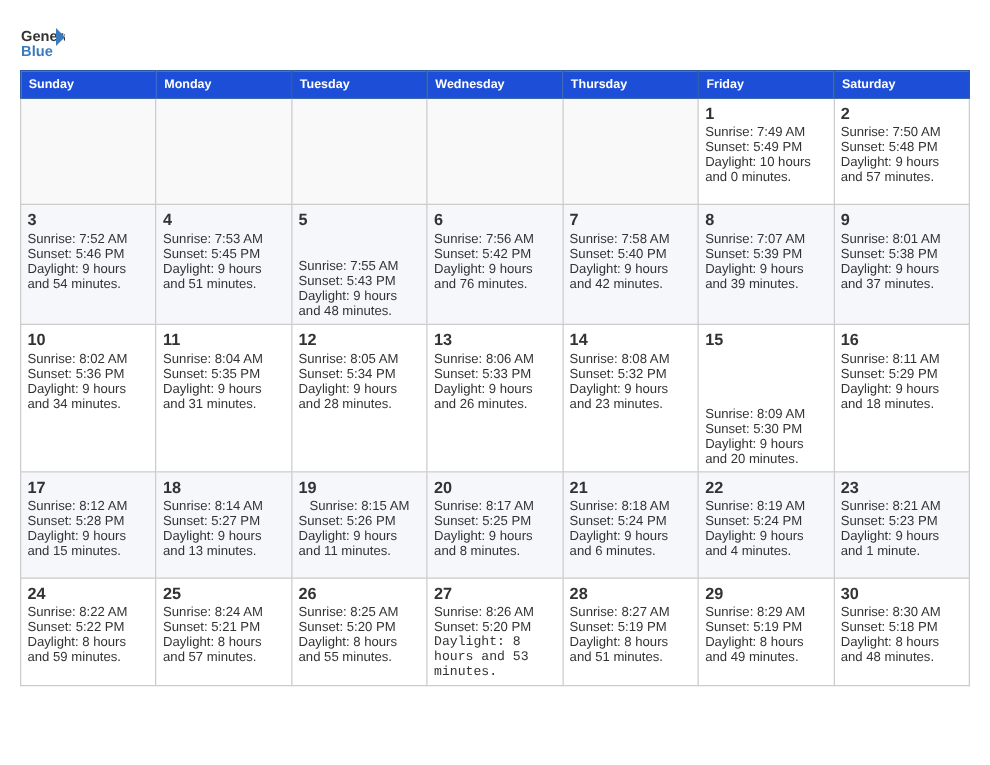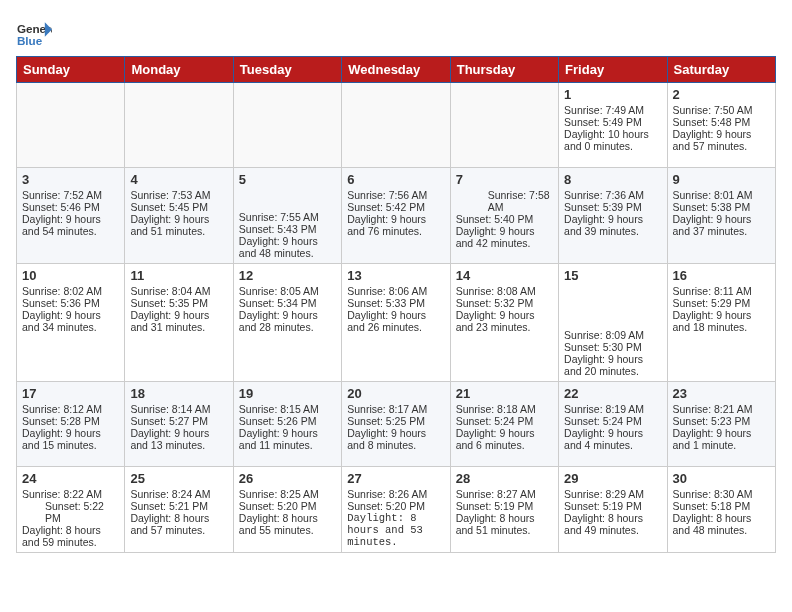--- a/index.html
+++ b/index.html
@@ -41,25 +41,25 @@
     .location {
       font-size: 16px;
       color: #555;
     }
     .calendar {
       width: 100%;
       border-collapse: collapse;
       table-layout: fixed;
     }
     .calendar thead th {
-      background-color: #b91c1c;
+      background-color: #1d4ed8;
       color: #fff;
       text-align: left;
       padding: 5px 6px;
-      font-size: 13px;
+      font-size: 10px;
       border: 1px solid #2a5a9f;
     }
     .calendar tbody td {
       border: 1px solid #ccc;
       vertical-align: top;
       padding: 4px 5px;
       font-size: 10.5px;
       color: #333;
       height: 85px;
       background: #fff;
@@ -147,27 +147,27 @@
             <span style="display: block;">Daylight: 9 hours and 48 minutes.</span>
           </td>
           <td>
             <span class="day-number">6</span>
             <span style="display: block;">Sunrise: 7:56 AM</span>
             <span style="display: block;">Sunset: 5:42 PM</span>
             <span style="display: block;">Daylight: 9 hours and 76 minutes.</span>
           </td>
           <td>
             <span class="day-number">7</span>
-            <span style="display: block; margin-left: 32px;">Sunrise: 7:58 AM</span>
+            <span style="display: block;">Sunrise: 7:58 AM</span>
             <span style="display: block;">Sunset: 5:40 PM</span>
             <span style="display: block;">Daylight: 9 hours and 42 minutes.</span>
           </td>
           <td>
             <span class="day-number">8</span>
-            <span style="display: block;">Sunrise: 7:36 AM</span>
+            <span style="display: block;">Sunrise: 7:07 AM</span>
             <span style="display: block;">Sunset: 5:39 PM</span>
             <span style="display: block;">Daylight: 9 hours and 39 minutes.</span>
           </td>
           <td>
             <span class="day-number">9</span>
             <span style="display: block;">Sunrise: 8:01 AM</span>
             <span style="display: block;">Sunset: 5:38 PM</span>
             <span style="display: block;">Daylight: 9 hours and 37 minutes.</span>
           </td>
         </tr>
@@ -223,21 +223,21 @@
             <span style="display: block;">Daylight: 9 hours and 15 minutes.</span>
           </td>
           <td>
             <span class="day-number">18</span>
             <span style="display: block;">Sunrise: 8:14 AM</span>
             <span style="display: block;">Sunset: 5:27 PM</span>
             <span style="display: block;">Daylight: 9 hours and 13 minutes.</span>
           </td>
           <td>
             <span class="day-number">19</span>
-            <span style="display: block;">Sunrise: 8:15 AM</span>
+            <span style="display: block; text-align: center;">Sunrise: 8:15 AM</span>
             <span style="display: block;">Sunset: 5:26 PM</span>
             <span style="display: block;">Daylight: 9 hours and 11 minutes.</span>
           </td>
           <td>
             <span class="day-number">20</span>
             <span style="display: block;">Sunrise: 8:17 AM</span>
             <span style="display: block;">Sunset: 5:25 PM</span>
             <span style="display: block;">Daylight: 9 hours and 8 minutes.</span>
           </td>
           <td>
@@ -256,21 +256,21 @@
             <span class="day-number">23</span>
             <span style="display: block;">Sunrise: 8:21 AM</span>
             <span style="display: block;">Sunset: 5:23 PM</span>
             <span style="display: block;">Daylight: 9 hours and 1 minute.</span>
           </td>
         </tr>
         <tr>
           <td>
             <span class="day-number">24</span>
             <span style="display: block;">Sunrise: 8:22 AM</span>
-            <span style="display: block; margin-left: 23px;">Sunset: 5:22 PM</span>
+            <span style="display: block;">Sunset: 5:22 PM</span>
             <span style="display: block;">Daylight: 8 hours and 59 minutes.</span>
           </td>
           <td>
             <span class="day-number">25</span>
             <span style="display: block;">Sunrise: 8:24 AM</span>
             <span style="display: block;">Sunset: 5:21 PM</span>
             <span style="display: block;">Daylight: 8 hours and 57 minutes.</span>
           </td>
           <td>
             <span class="day-number">26</span>

